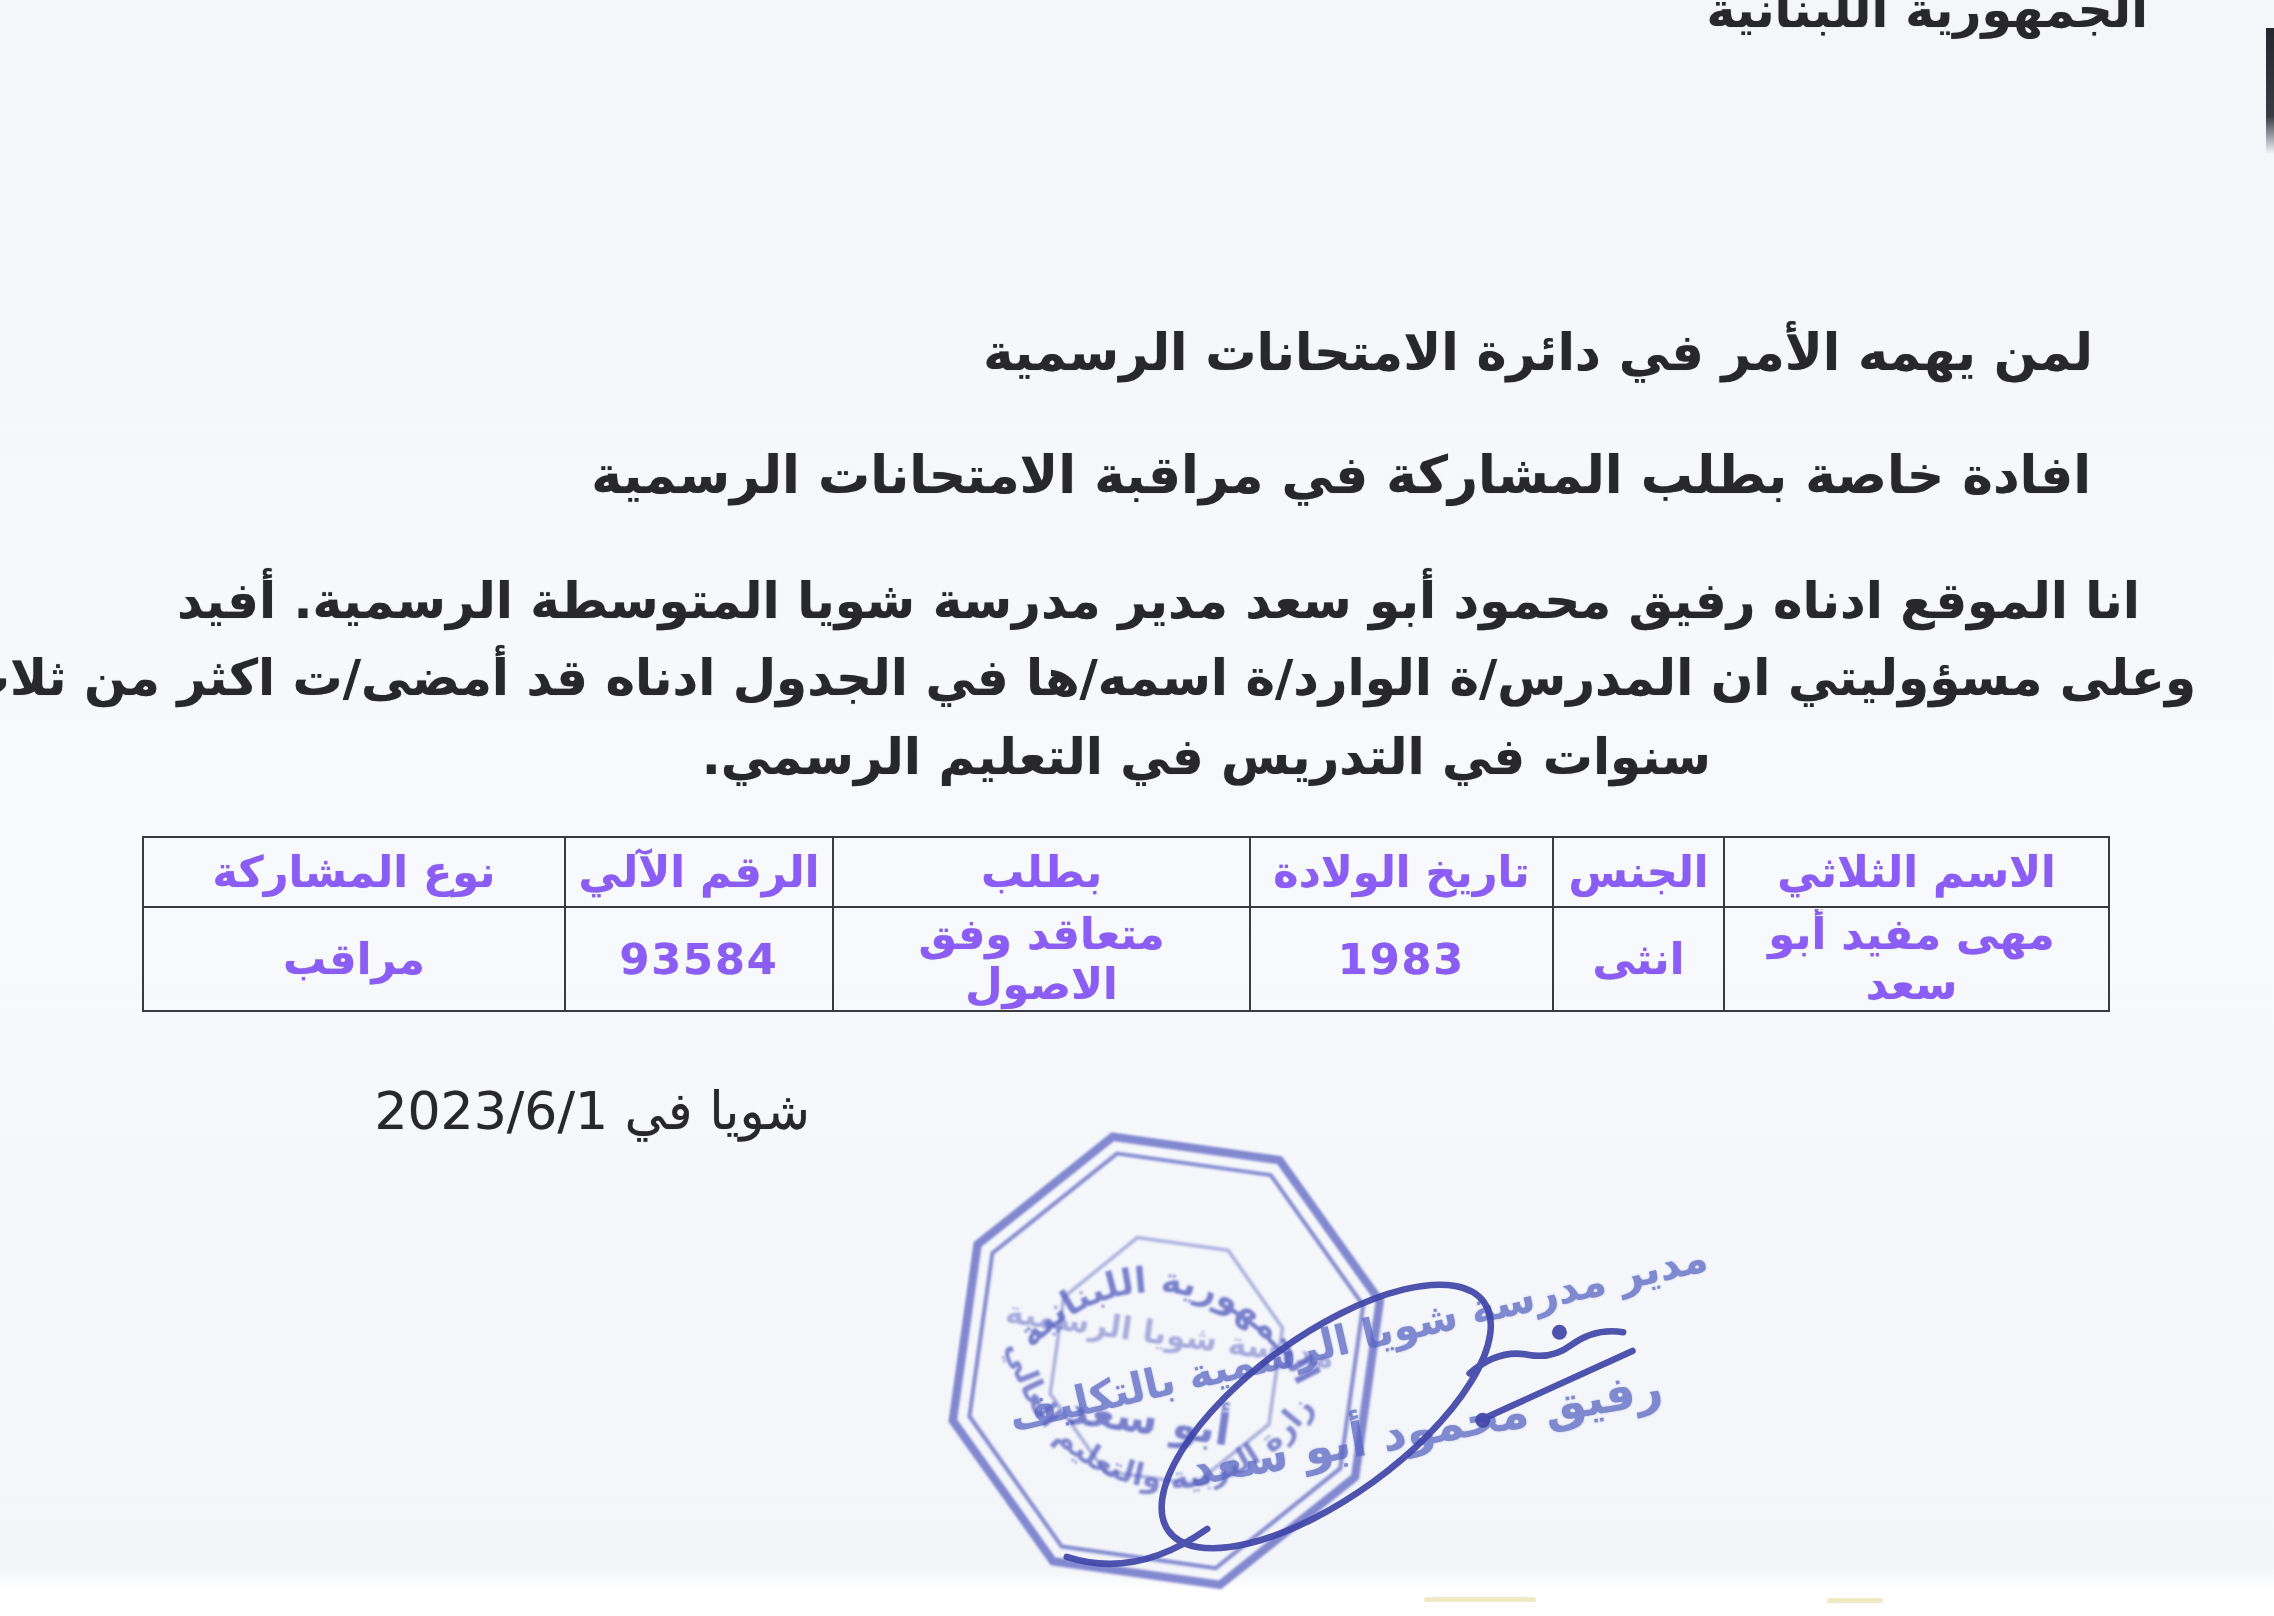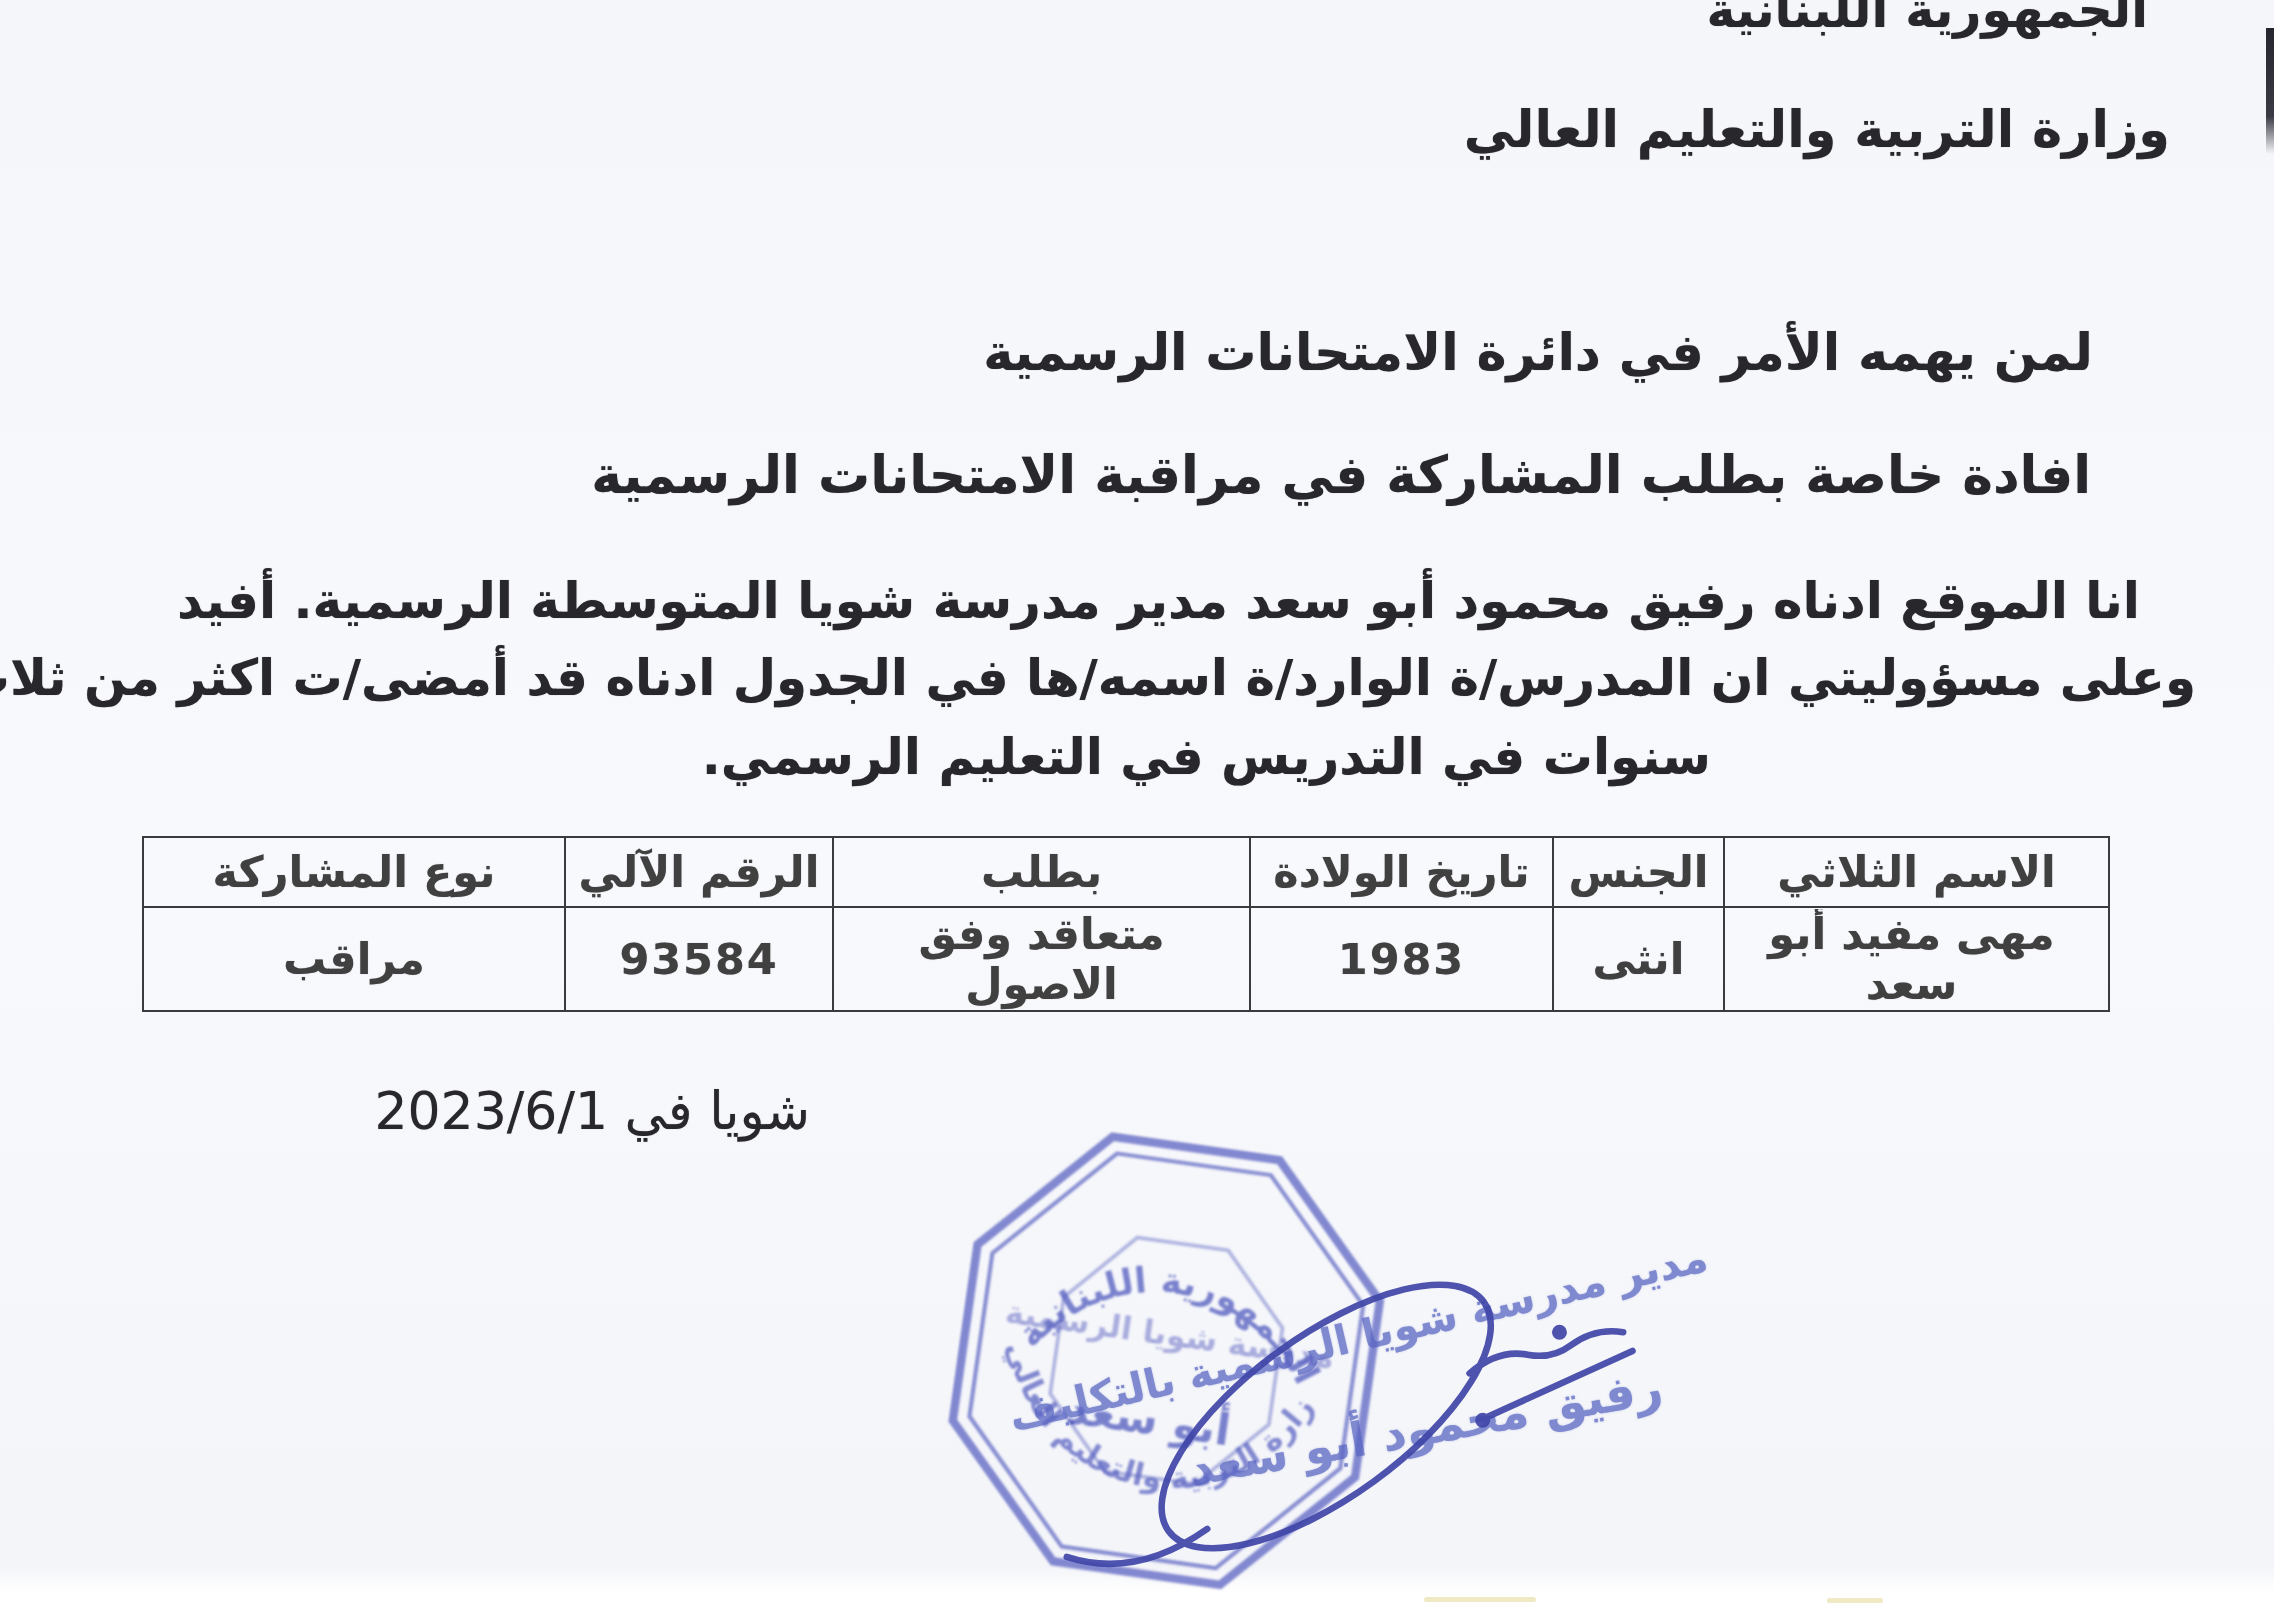--- a/index.html
+++ b/index.html
@@ -16,21 +16,21 @@
   }
   .hline{font-size:51px;}
   .title-line{font-size:52px;font-weight:700;}
   .pline{font-size:50px;}
   .date-line{font-size:52px;font-weight:500;}
   table.info{
     position:absolute;left:142px;top:836px;width:1966px;
     border-collapse:collapse;table-layout:fixed;direction:rtl;
   }
   table.info th,table.info td{
-    border:2.8px solid #3a3a40;color:#404040;
+    border:2.8px solid #3a3a40;color:#8b5cf6;
     text-align:center;vertical-align:middle;overflow:hidden;
     text-shadow:0 0 0.9px rgba(20,20,25,.4);
   }
   table.info th{height:66px;font-size:43px;font-weight:700;}
   table.info td{height:69px;font-size:43px;font-weight:600;margin-top:24px;}
   td.name-cell{text-align:right;padding-right:11px;border-radius:18px;}
   td.num-cell{font-weight:500;letter-spacing:1.9px;}
   .director-line{
     position:absolute;direction:rtl;white-space:nowrap;
     color:#7e89d0;transform-origin:right top;
@@ -49,21 +49,20 @@
   svg{position:absolute;overflow:visible;}
   #stamp-svg{left:937px;top:1122px;width:468px;height:487px;}
   #signature-svg{left:1031px;top:1246px;width:656px;height:370px;}
 </style>
 </head>
 <body>
 
 <div class="page">
 
   <div class="line hline" style="top:-17px;right:127px;font-size:49px;">الجمهورية اللبنانية</div>
-  <div class="line hline" style="top:101px;right:105px;">وزارة التربية والتعليم العالي</div>
   <div class="line hline" style="top:324px;right:182px;">لمن يهمه الأمر في دائرة الامتحانات الرسمية</div>
   <div class="line title-line" style="top:446px;right:184px;">افادة خاصة بطلب المشاركة في مراقبة الامتحانات الرسمية</div>
 
   <div class="line pline" style="top:573px;right:135px;">انا الموقع ادناه رفيق محمود أبو سعد مدير مدرسة شويا المتوسطة الرسمية. أفيد</div>
   <div class="line pline" style="top:650px;right:79px;">وعلى مسؤوليتي ان المدرس/ة الوارد/ة اسمه/ها في الجدول ادناه قد أمضى/ت اكثر من ثلاث</div>
   <div class="line pline" style="top:729px;right:564px;text-align:right;">سنوات في التدريس في التعليم الرسمي.</div>
 
   <table class="info">
     <colgroup>
       <col style="width:385px">

